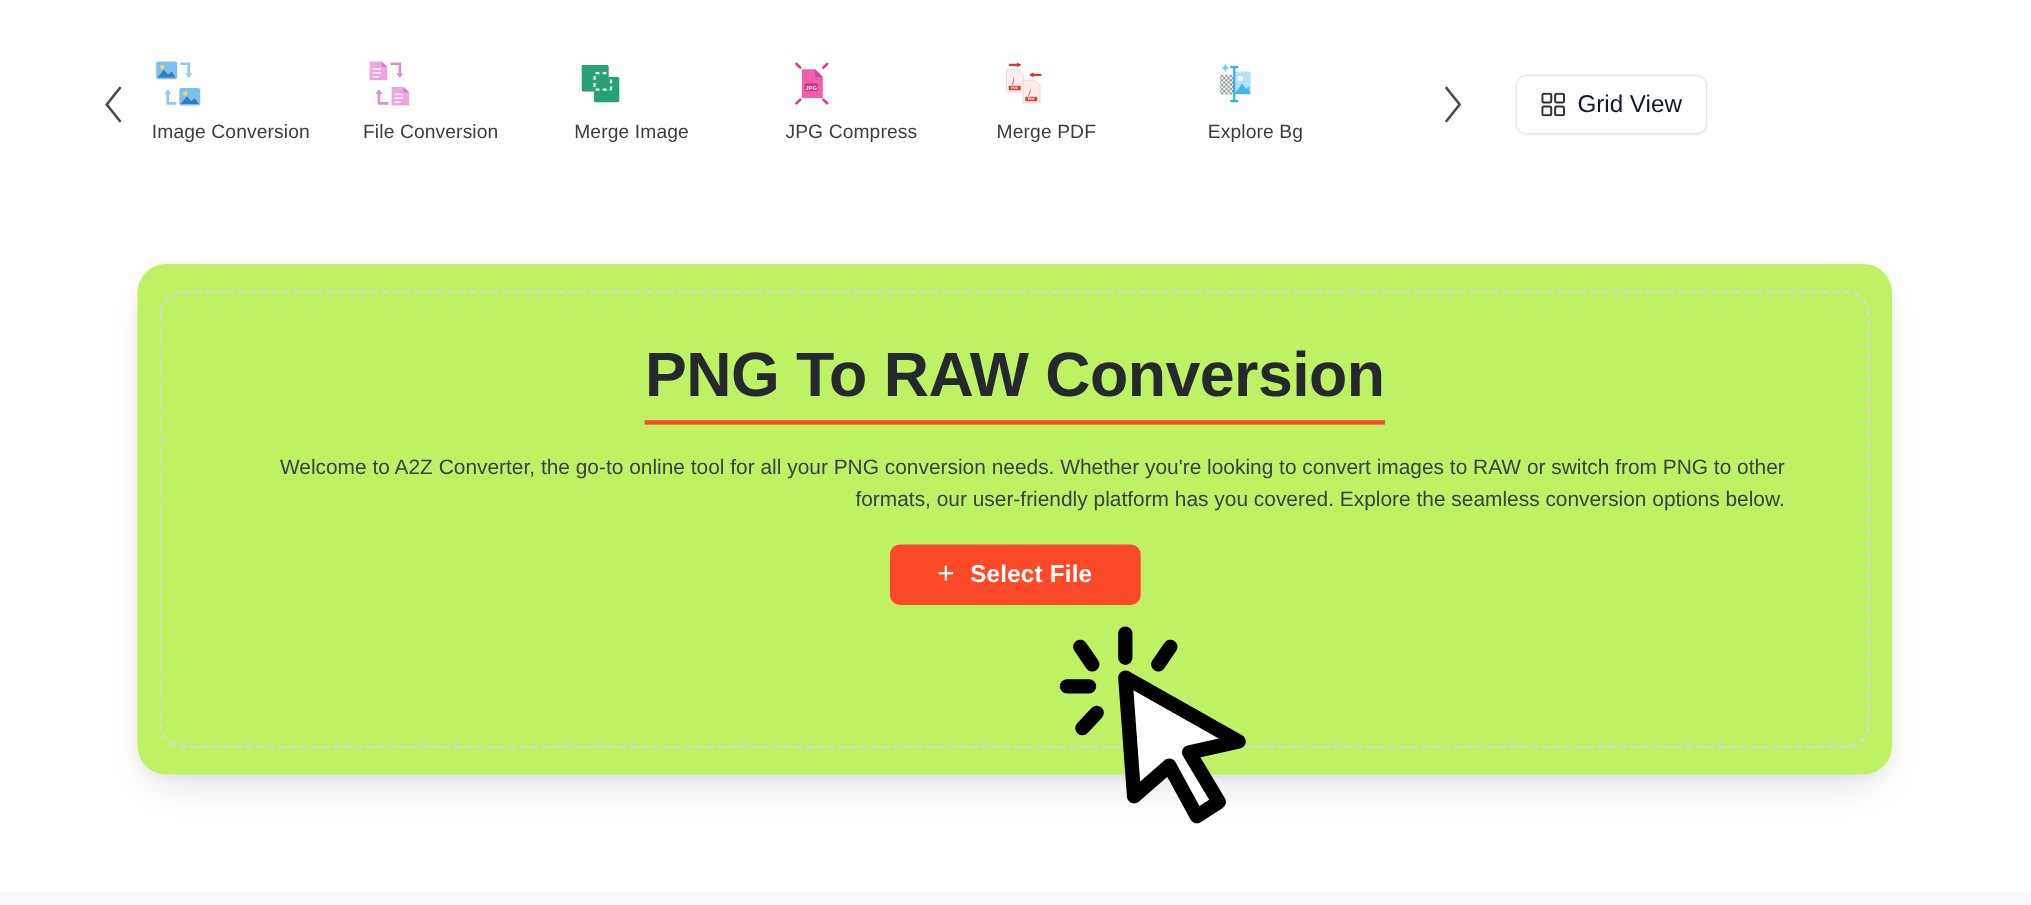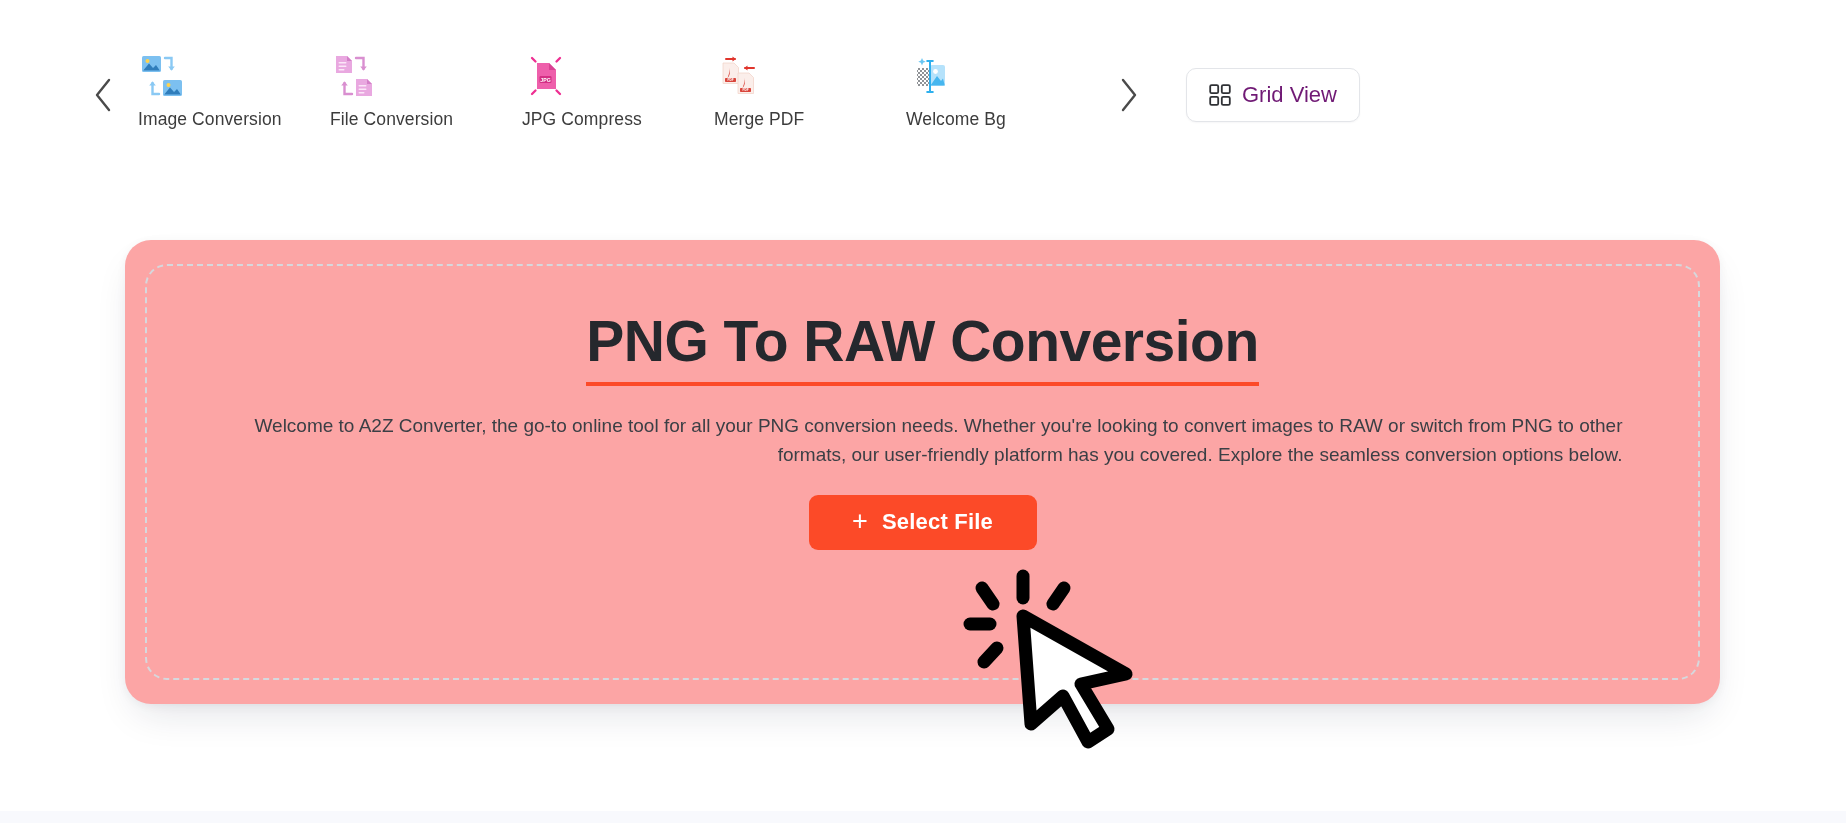--- a/index.html
+++ b/index.html
@@ -90,34 +90,34 @@
     gap: 11px;
     border: 1px solid #e3e5e9;
     border-radius: 10px;
     background: #ffffff;
     cursor: pointer;
     box-shadow: 0 1px 2px rgba(16,24,40,0.04);
     flex: 0 0 auto;
   }
   .grid-view-label {
     font-size: 22px;
-    color: #701a75;
+    color: #0f172a;
     white-space: nowrap;
     font-family: "Liberation Sans", sans-serif;
   }
   .grid-icon { width: 22px; height: 22px; display:block; }
 
   
   .card-shell {
     position: absolute;
     left: 125px;
     top: 240px;
     width: 1595px;
     height: 464px;
-    background: #fca5a5;
+    background: #bef264;
     border-radius: 26px;
     box-shadow: 0 18px 40px -12px rgba(23,28,60,0.14),
                 0 2px 10px rgba(23,28,60,0.05);
   }
 
   .dropzone {
     position: absolute;
     left: 20px;
     top: 24px;
     width: 1555px;
@@ -262,20 +262,31 @@
             <rect x="26.5" y="38" width="6" height="1.6" rx="0.8" fill="#fbe6f8"></rect>
             <path d="M24 4 L31.5 4 L31.5 15" stroke="#d98fd0" stroke-width="2.4" fill="none" stroke-linecap="round"></path>
             <path d="M28.2 12.5 L31.5 16.5 L34.8 12.5" fill="#d98fd0"></path>
             <path d="M20 40 L12.5 40 L12.5 29" stroke="#d98fd0" stroke-width="2.4" fill="none" stroke-linecap="round"></path>
             <path d="M9.2 31.5 L12.5 27.5 L15.8 31.5" fill="#d98fd0"></path>
           </svg>
         </span>
         <span class="nav-label">File Conversion</span>
       </div>
 
+      <div class="nav-item">
+        <span class="nav-icon">
+          <svg width="44" height="44" viewBox="0 0 44 44">
+            <rect x="5" y="5" width="24" height="24" rx="1.5" fill="#2aa униicode"></rect>
+            <rect x="5" y="5" width="24" height="24" rx="1.5" fill="#27a274"></rect>
+            <rect x="16" y="16" width="23" height="23" rx="1.5" fill="#27a274"></rect>
+            <rect x="16.5" y="12.5" width="15" height="15" rx="1" fill="none" stroke="#ffffff" stroke-width="2" stroke-dasharray="3.4 3"></rect>
+          </svg>
+        </span>
+        <span class="nav-label">Merge Image</span>
+      </div>
 
       <div class="nav-item">
         <span class="nav-icon">
           <svg width="44" height="44" viewBox="0 0 44 44">
             <path d="M13 9 h12 l7 7 v19 h-19 z" fill="#ee5fab"></path>
             <path d="M25 9 l7 7 h-7 z" fill="#d94393"></path>
             <rect x="15.5" y="22" width="12" height="7" rx="1.2" fill="#d42f84"></rect>
             <text x="21.5" y="27.6" font-size="5.2" fill="#ffffff" text-anchor="middle" font-family="Liberation Sans, sans-serif" font-weight="bold">JPG</text>
             <g stroke="#ee2f92" stroke-width="2.3" stroke-linecap="round">
               <path d="M8 4 L11.5 7.5"></path>
@@ -322,21 +333,21 @@
             <rect x="9" y="14" width="13" height="18" fill="url(#checker)"></rect>
             <rect x="22" y="11" width="15" height="21" rx="2" fill="#b5e2fb"></rect>
             <circle cx="27.5" cy="17.5" r="2.4" fill="#ffffff"></circle>
             <path d="M22.5 31.5 L29 22 L33 27 L35 24.5 L36.8 31.5 Z" fill="#46b6ef"></path>
             <rect x="21" y="6" width="2" height="33" rx="1" fill="#2fb0ee"></rect>
             <rect x="18.2" y="6" width="7.6" height="2" rx="1" fill="#2fb0ee"></rect>
             <rect x="18.2" y="37" width="7.6" height="2" rx="1" fill="#2fb0ee"></rect>
             <path d="M14 4 l1.1 2.6 L17.7 7.7 l-2.6 1.1 L14 11.4 l-1.1-2.6 L10.3 7.7 l2.6-1.1 Z" fill="#69c6f3"></path>
           </svg>
         </span>
-        <span class="nav-label">Welcome Bg</span>
+        <span class="nav-label">Explore Bg</span>
       </div>
 
     </div>
 
     <div class="nav-arrow right">
       <span>
         <svg width="22" height="36" viewBox="0 0 22 36" fill="none">
           <path d="M5 3 L17 18 L5 33" stroke="#4a4a4a" stroke-width="2.4" stroke-linecap="round" stroke-linejoin="round"></path>
         </svg>
       </span>

